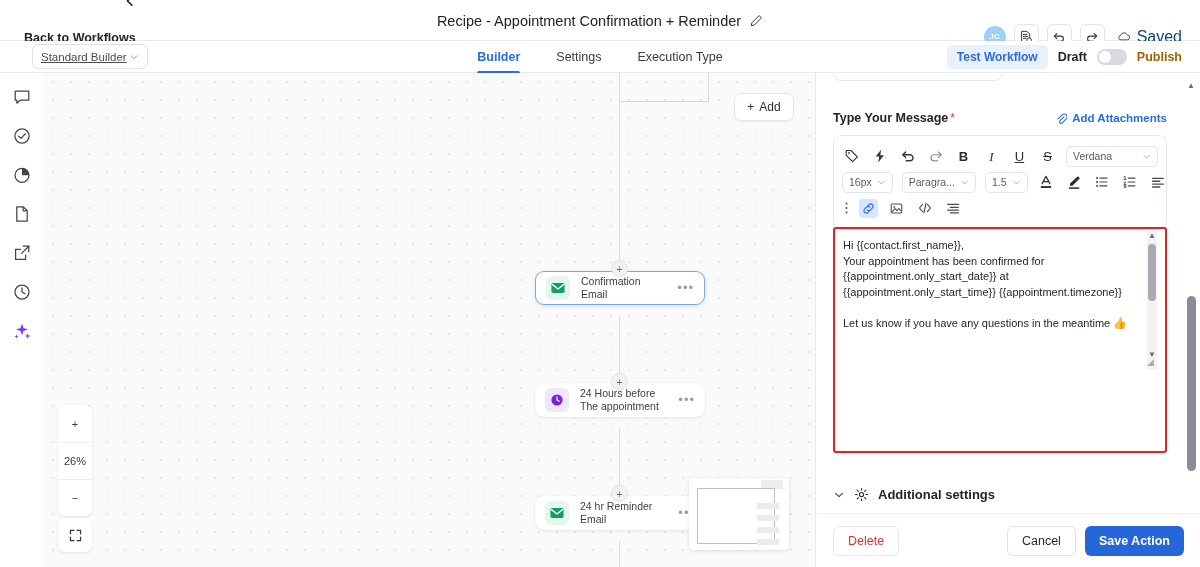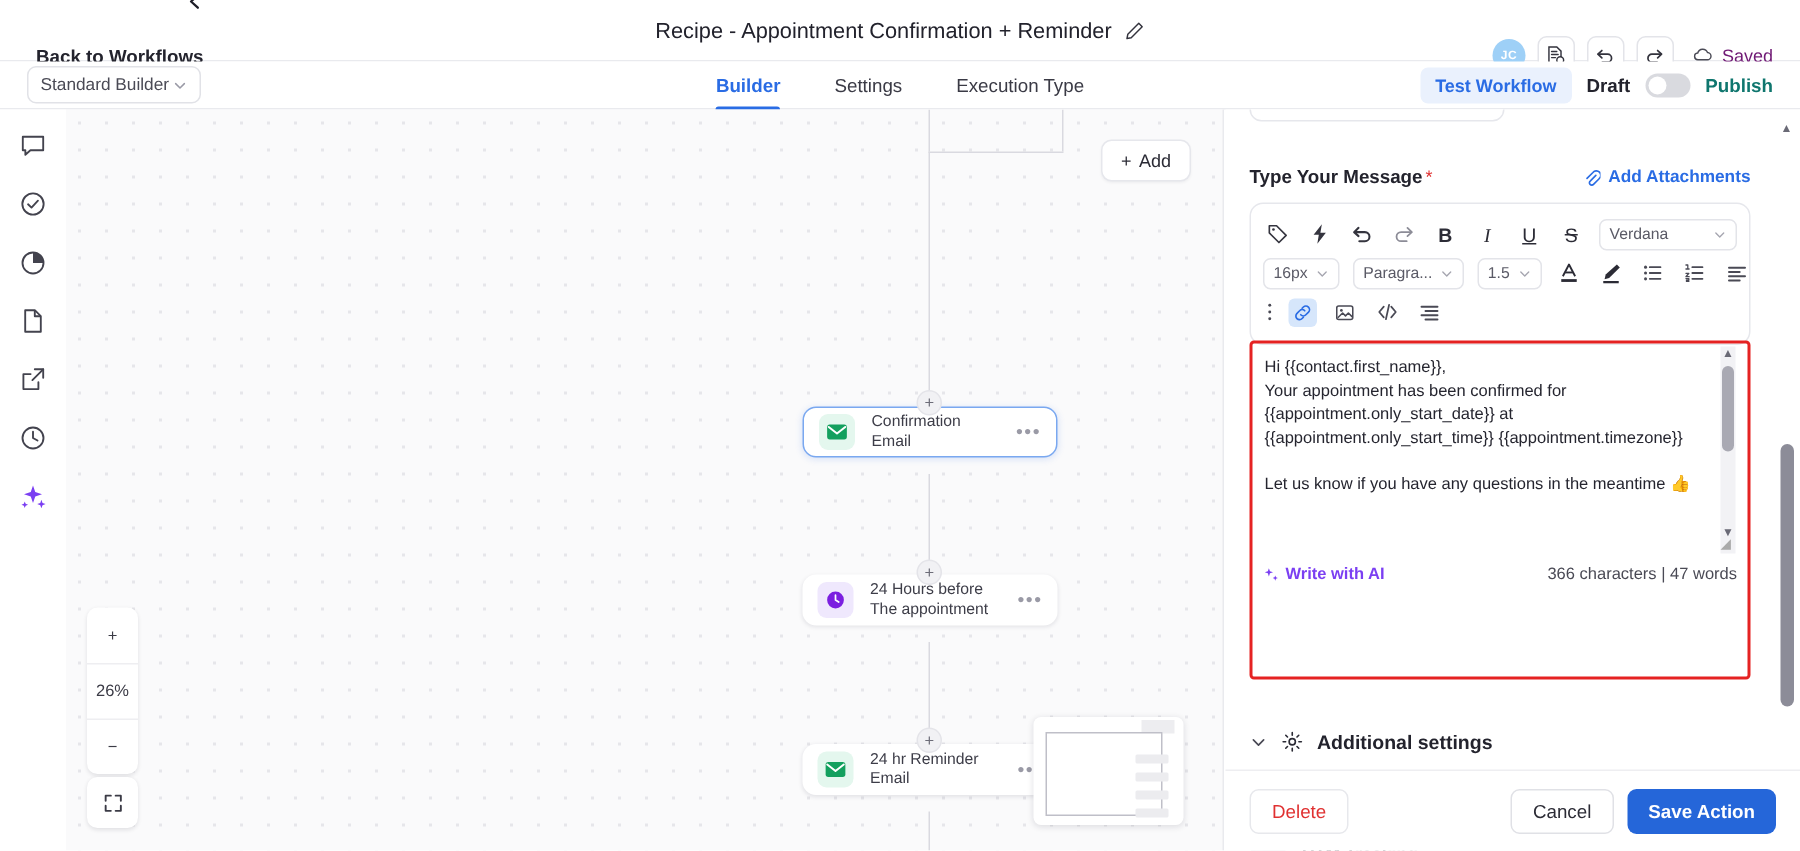--- a/index.html
+++ b/index.html
@@ -44,34 +44,34 @@
     display: flex; align-items: center; justify-content: center;
     letter-spacing: .3px;
   }
   .icon-btn {
     width: 25px; height: 25px; border: 1px solid #e3e4e9; border-radius: 6px;
     background: #fff; display: flex; align-items: center; justify-content: center;
     cursor: pointer;
   }
   .saved-chip {
     display: flex; align-items: center; gap: 5px;
-    font-size: 12px; color: #701a75; margin-left: 4px; cursor: pointer;
+    font-size: 16px; color: #0c4a6e; margin-left: 4px; cursor: pointer;
   }
 
   
   .tabrow {
     position: absolute; left: 0; top: 41px; width: 1200px; height: 32px;
     background: #ffffff; border-bottom: 1px solid #e9eaee;
   }
   .builder-select {
-    position: absolute; left: 18px; top: 3px;
+    position: absolute; left: 32px; top: 3px;
     width: 116px; height: 25px;
     border: 1px solid #e1e2e7; border-radius: 6px; background: #fff;
     display: flex; align-items: center; padding: 0 8px;
-    font-size: 11.5px; color: #4a4a55; cursor: pointer;
+    font-size: 11.5px; color: #4a4a55; cursor: pointer; text-decoration: underline;
   }
   .builder-select .cv { margin-left: auto; }
   .tabs {
     position: absolute; left: 0; right: 0; top: 0; height: 32px;
     display: flex; align-items: center; justify-content: center; gap: 36px;
   }
   .tab {
     font-size: 12.5px; color: #3a3a45; cursor: pointer;
     height: 32px; display: flex; align-items: center; position: relative;
   }
@@ -90,21 +90,21 @@
   }
   .draft-label { font-size: 12.5px; font-weight: 700; color: #23232d; }
   .toggle {
     width: 30px; height: 16px; border-radius: 9px; background: #d9dadf;
     position: relative; cursor: pointer;
   }
   .toggle .knob {
     position: absolute; left: 2px; top: 2px; width: 12px; height: 12px;
     border-radius: 50%; background: #fff;
   }
-  .publish-label { font-size: 12.5px; font-weight: 700; color: #0f766e; cursor: pointer; }
+  .publish-label { font-size: 12.5px; font-weight: 700; color: #a16207; cursor: pointer; }
 
   
   .rail {
     position: absolute; left: 0; top: 73px; width: 44px; height: 494px;
     background: #ffffff;
     display: flex; flex-direction: column; align-items: center;
     padding-top: 14px; gap: 19px;
   }
   .rail-item { width: 20px; height: 20px; cursor: pointer; display:block; }
 
@@ -618,30 +618,20 @@
 
 Let us know if you have any questions in the meantime 👍</div>
     <div class="msg-scroll">
       <div class="track"></div>
       <div class="ar" style="top:1px;">▲</div>
       <div class="thumb"></div>
       <div class="ar" style="bottom:10px;">▼</div>
       <div class="resize-grip">◢</div>
     </div>
 
-    <div class="msg-foot">
-      <span class="write-ai">
-        <svg width="11" height="11" viewBox="0 0 14 14">
-          <path d="M5 1 5.9 3.6 8.5 4.5 5.9 5.4 5 8 4.1 5.4 1.5 4.5 4.1 3.6z" fill="#7b3ff2"></path>
-          <path d="M10.4 7.2l.6 1.6 1.6.6-1.6.6-.6 1.6-.6-1.6-1.6-.6 1.6-.6z" fill="#7b3ff2"></path>
-        </svg>
-        <span>Write with AI</span>
-      </span>
-      <span class="counts">366 characters | 47 words</span>
-    </div>
 
     <div class="addl-head">
       <svg width="12" height="12" viewBox="0 0 14 14">
         <path d="M3 5 7 9 11 5" fill="none" stroke="#4a4a55" stroke-width="1.3" stroke-linecap="round" stroke-linejoin="round"></path>
       </svg>
       <svg width="15" height="15" viewBox="0 0 18 18">
         <circle cx="9" cy="9" r="2.5" fill="none" stroke="#2b2b35" stroke-width="1.3"></circle>
         <path d="M9 1.7v2M9 14.3v2M1.7 9h2M14.3 9h2M3.8 3.8l1.4 1.4M12.8 12.8l1.4 1.4M14.2 3.8l-1.4 1.4M5.2 12.8l-1.4 1.4" stroke="#2b2b35" stroke-width="1.3" stroke-linecap="round"></path>
       </svg>
       <span class="addl-title">Additional settings</span>

